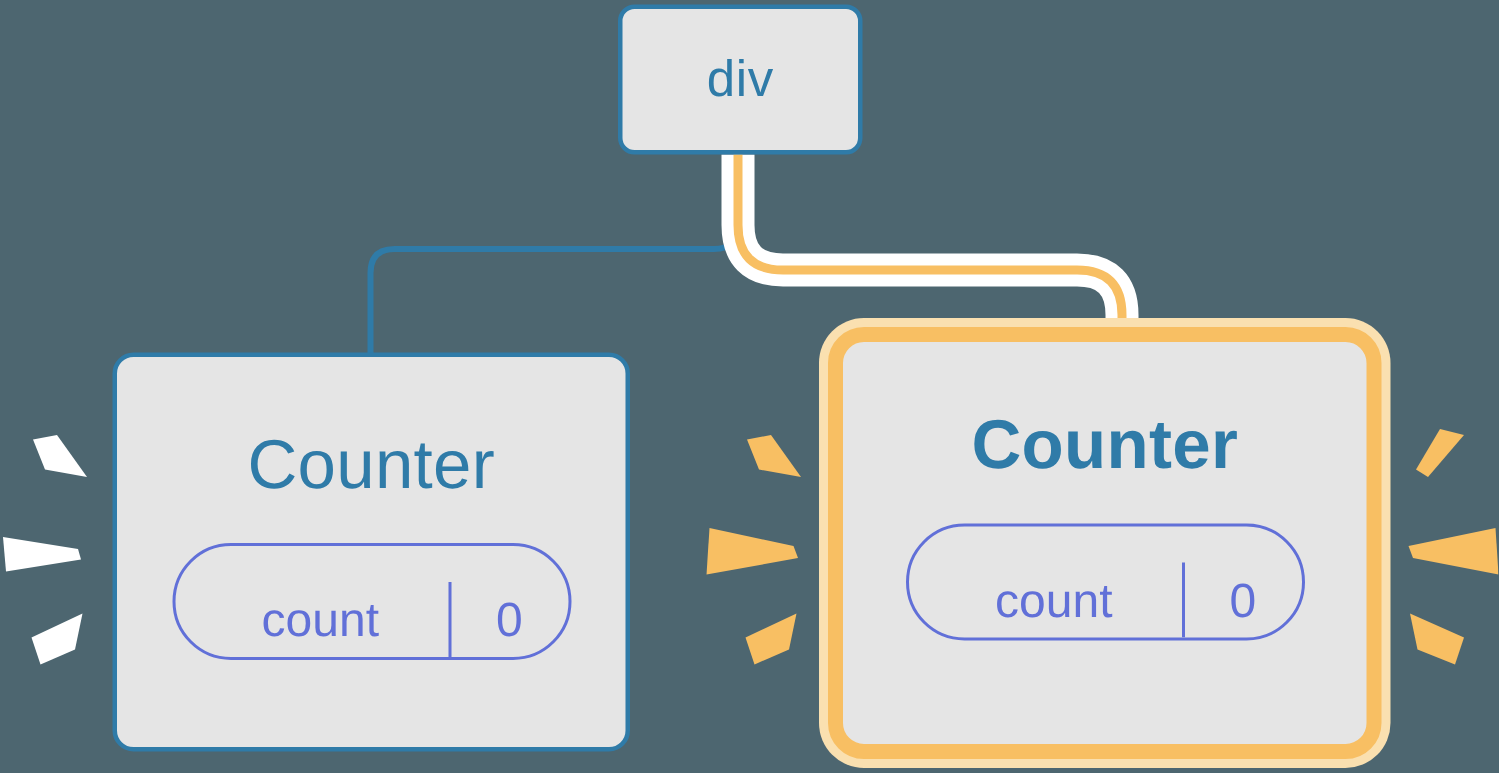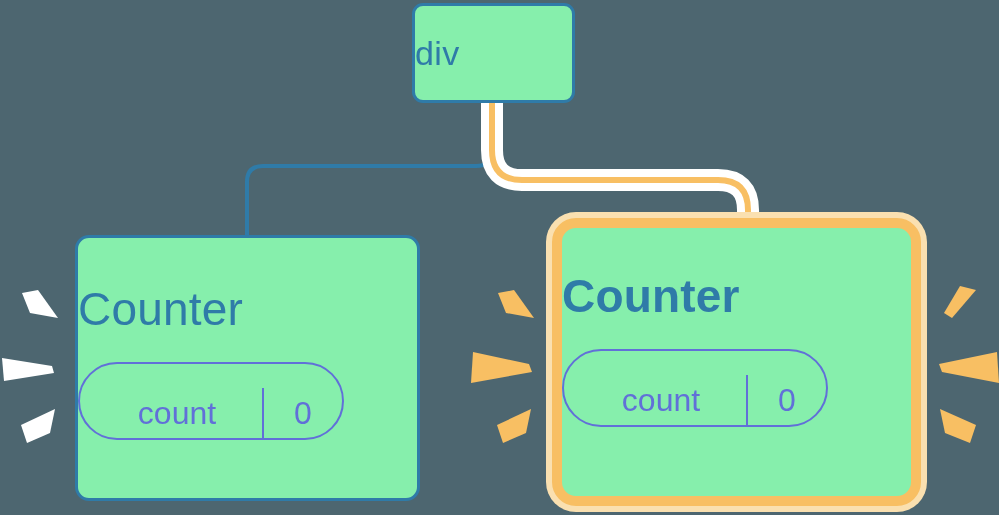--- a/index.html
+++ b/index.html
@@ -39,24 +39,25 @@
     left: 0; top: 0;
     width: 999px;
     height: 515px;
     z-index: 2;
     pointer-events: none;
   }
 
   
   .node {
     position: absolute;
-    background: #86efac;
+    background: #e5e5e5;
     z-index: 3;
     display: flex;
     flex-direction: column;
+    align-items: center;
     justify-content: center;
   }
 
   .node-div {
     left: 412px;
     top: 3px;
     width: 163px;
     height: 100px;
     border: 3px solid #2f7ba8;
     border-radius: 11px;

